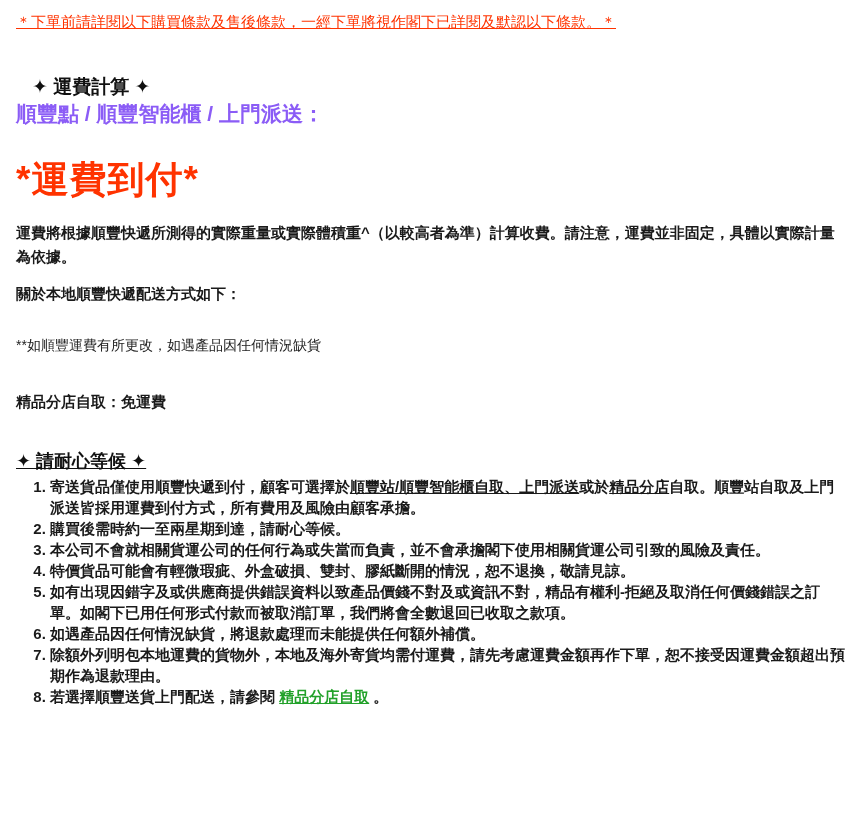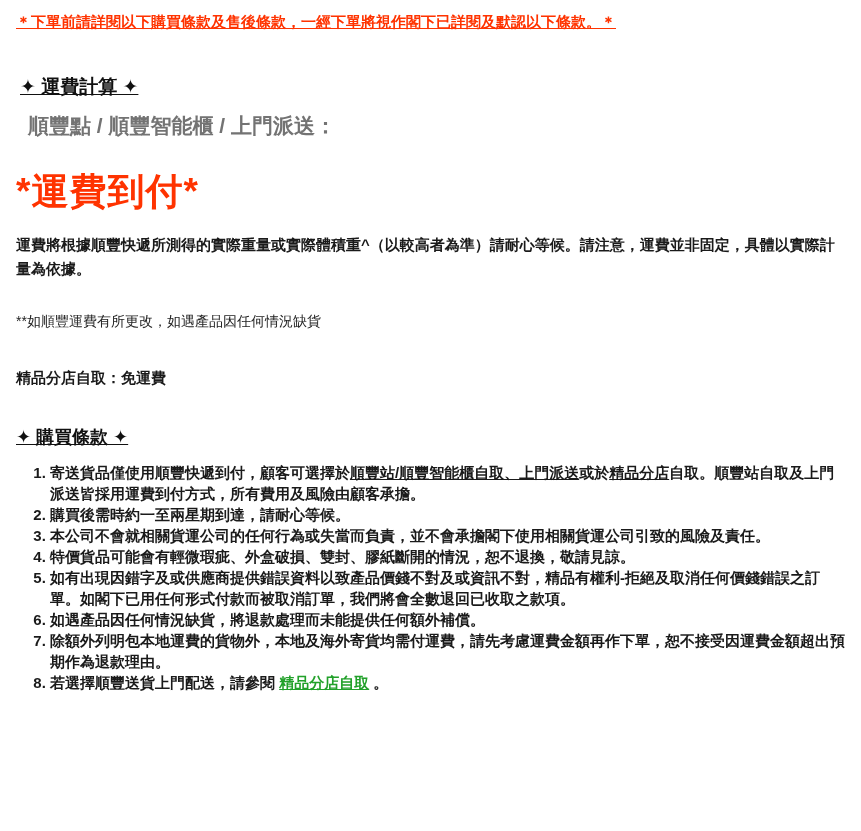--- a/index.html
+++ b/index.html
@@ -15,37 +15,36 @@
     font-family: "Liberation Sans", "DejaVu Sans", sans-serif;
     color: #1a1a1a;
     font-weight: 700;
     font-size: 15px;
   }
   .notice-top {
     margin: 0;
     color: #ff3300;
     font-size: 15px;
     line-height: 20px;
-    font-weight: 700;
+    font-weight: 400;
     text-decoration: underline;
   }
   .section-heading {
-    margin: 42px 0 0 4px;
+    margin: 42px 0 0 16px;
     font-size: 19px;
     line-height: 26px;
     font-weight: 800;
-    text-decoration: underline;
     color: #111111;
   }
   .sub-heading {
-    margin: 12px;
+    margin: 0;
     font-size: 21px;
     line-height: 27px;
     font-weight: 800;
-    color: #737373;
+    color: #8b5cf6;
   }
   .freight-title {
     margin: 30px 0 10px 0;
     font-size: 37px;
     line-height: 46px;
     font-weight: 800;
     color: #ff3300;
     letter-spacing: 1px;
   }
   .body-text {
@@ -83,21 +82,21 @@
   }
   .terms-heading {
     margin: 37px 0 0 0;
     font-size: 18px;
     line-height: 25px;
     font-weight: 800;
     text-decoration: underline;
     color: #111111;
   }
   ol.terms-list {
-    margin: 12px 0 0 0;
+    margin: 2px 0 0 0;
     padding: 0 0 0 34px;
   }
   ol.terms-list li {
     margin: 0;
     font-size: 15px;
     line-height: 21px;
     font-weight: 700;
   }
   .u-inline {
     text-decoration: underline;
@@ -120,29 +119,30 @@
 <div>
 
   <p class="notice-top">＊下單前請詳閱以下購買條款及售後條款，一經下單將視作閣下已詳閱及默認以下條款。＊</p>
 
   <h2 class="section-heading">✦ 運費計算 ✦</h2>
 
   <h3 class="sub-heading">順豐點 / 順豐智能櫃 / 上門派送：</h3>
 
   <h1 class="freight-title">*運費到付*</h1>
 
-  <p class="body-text">運費將根據順豐快遞所測得的實際重量或實際體積重^（以較高者為準）請耐心等候。請注意，運費並非固定，具體以實際計量為依據。</p>
+  <p class="body-text">運費將根據順豐快遞所測得的實際重量或實際體積重^（以較高者為準）計算收費。請注意，運費並非固定，具體以實際計量為依據。</p>
 
+  <p class="body-text intro">關於本地順豐快遞配送方式如下：</p>
 
 
   <p class="note-regular">**如順豐運費有所更改，如遇產品因任何情況缺貨</p>
 
   <p class="pickup-free">精品分店自取：免運費</p>
 
-  <h2 class="terms-heading">✦ 購買條款 ✦</h2>
+  <h2 class="terms-heading">✦ 請耐心等候 ✦</h2>
 
   <ol class="terms-list">
     <li>
       <span>寄送貨品僅使用順豐快遞到付，顧客可選擇於</span><span class="u-inline">順豐站/順豐智能櫃自取、上門派送</span><span>或於</span><span class="u-inline">精品分店</span><span>自取。順豐站自取及上門派送皆採用運費到付方式，所有費用及風險由顧客承擔。</span>
     </li>
     <li>購買後需時約一至兩星期到達，請耐心等候。</li>
     <li>本公司不會就相關貨運公司的任何行為或失當而負責，並不會承擔閣下使用相關貨運公司引致的風險及責任。</li>
     <li>特價貨品可能會有輕微瑕疵、外盒破損、雙封、膠紙斷開的情況，恕不退換，敬請見諒。</li>
     <li>如有出現因錯字及或供應商提供錯誤資料以致產品價錢不對及或資訊不對，精品有權利-拒絕及取消任何價錢錯誤之訂單。如閣下已用任何形式付款而被取消訂單，我們將會全數退回已收取之款項。</li>
     <li>如遇產品因任何情況缺貨，將退款處理而未能提供任何額外補償。</li>

